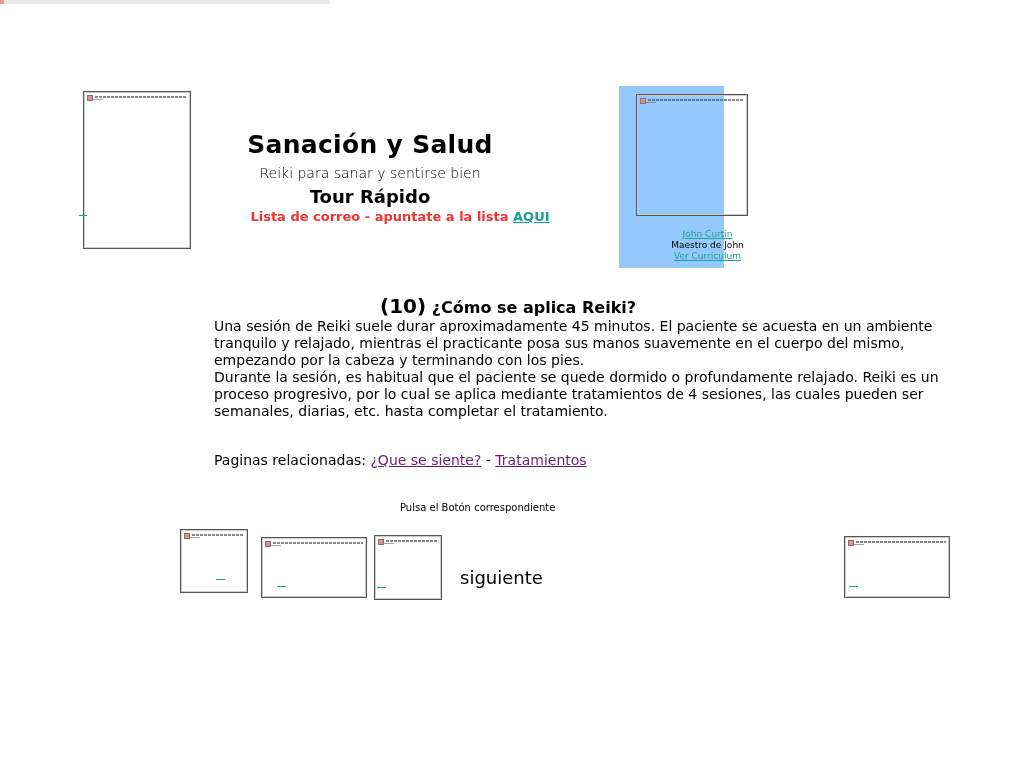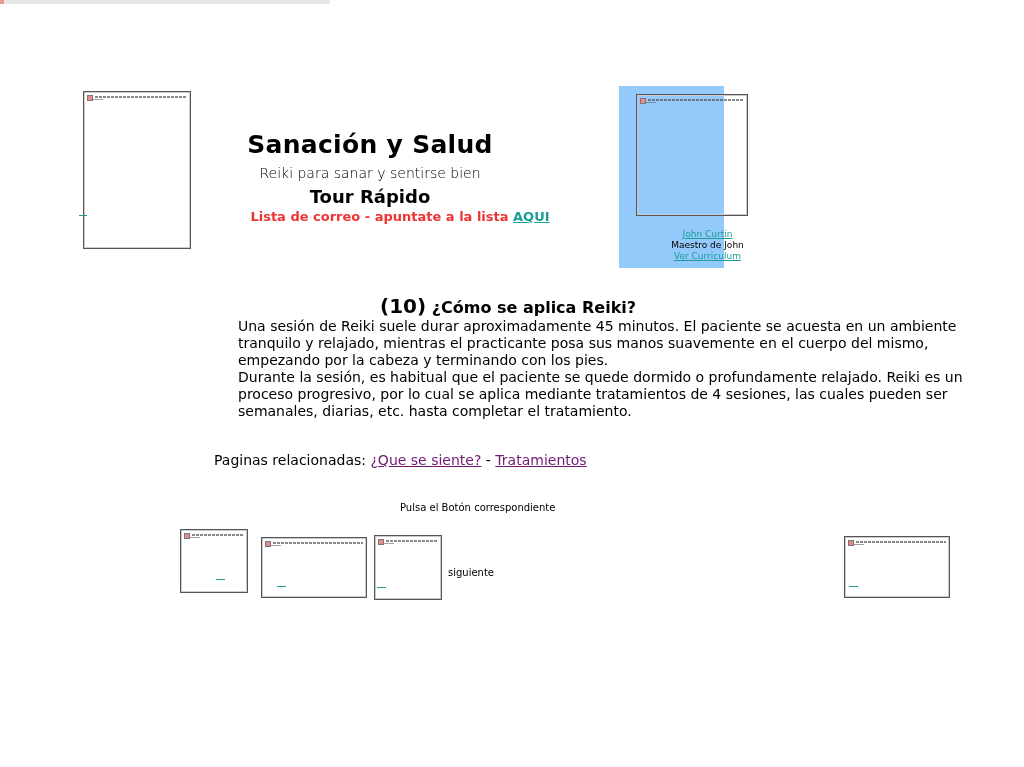--- a/index.html
+++ b/index.html
@@ -75,30 +75,30 @@
     }
     .author .lnk { color: #1a9e96; }
     .heading {
       left: 380px; top: 294px; width: 400px; text-align: left;
       font-weight: bold;
     }
     .heading .num { font-size: 20px; }
     .heading .q { font-size: 16px; }
     .body {
       left: 214px; top: 318px; width: 740px;
-      font-size: 14px; line-height: 17px; margin-left: 24px;
+      font-size: 14px; line-height: 17px;
     }
     .related {
       left: 214px; top: 452px; font-size: 14px;
     }
     .pulsa {
       left: 400px; top: 502px; font-size: 10px;
     }
     .siguiente {
-      left: 448px; top: 567px; font-size: 10px; text-align: right;
+      left: 460px; top: 567px; font-size: 18px; text-align: right;
     }
   </style>
 </head>
 <body>
 
 <div class="abs topstrip"></div>
 
 <div class="broken-img" style="left:83px; top:91px; width:108px; height:158px;">
   <div class="bi-head">
       <span class="bi-icon"></span>

